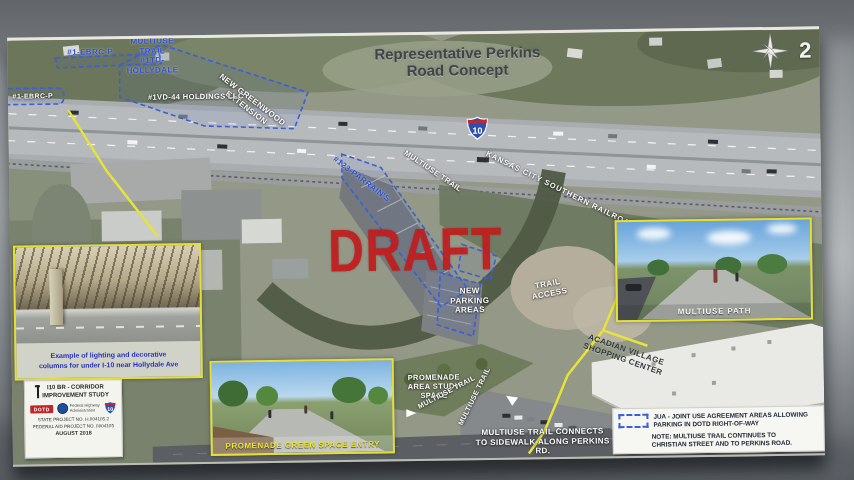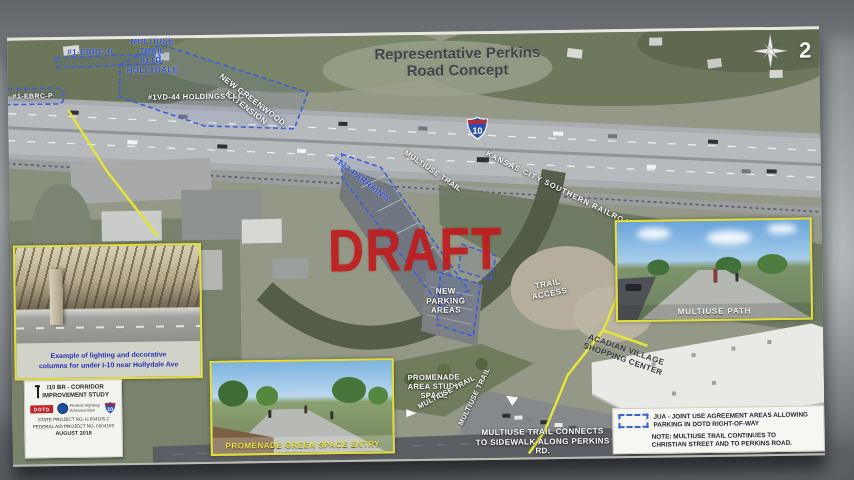--- a/index.html
+++ b/index.html
@@ -278,21 +278,21 @@
   <div class="lbl blue" style="left:40px;top:8px;width:86px;">#1-EBRC-P</div>
   <div class="lbl blue" style="left:110px;top:-2px;width:70px;">MULTIUSE TRAIL
 #1TD-
 HOLLYDALE</div>
   <div class="lbl" style="left:200px;top:22px;width:120px;transform:rotate(38deg);transform-origin:left top;">NEW GREENWOOD EXTENSION</div>
   <div class="lbl" style="left:133px;top:54px;width:110px;font-size:7.5px;">#1VD-44 HOLDINGS LLC</div>
   <div class="lbl" style="left:-4px;top:52px;width:58px;font-size:7px;">#1-EBRC-P</div>
   <div class="lbl blue" style="left:320px;top:112px;width:90px;transform:rotate(38deg);transform-origin:left top;">#123-PARRAIN'S</div>
   <div class="lbl" style="left:392px;top:108px;width:85px;transform:rotate(35deg);transform-origin:left top;font-size:7.5px;">MULTIUSE TRAIL</div>
   <div class="lbl" style="left:478px;top:114px;width:170px;transform:rotate(27deg);transform-origin:left top;font-size:7.5px;letter-spacing:1px;">KANSAS CITY SOUTHERN RAILROAD</div>
-  <div class="lbl" style="left:400px;top:252px;width:70px;">NEW
+  <div class="lbl" style="left:424px;top:252px;width:70px;">NEW
 PARKING
 AREAS</div>
   <div class="lbl" style="left:512px;top:246px;width:52px;transform:rotate(-10deg);">TRAIL
 ACCESS</div>
   <div class="lbl dark" style="left:574px;top:298px;width:90px;transform:rotate(20deg);transform-origin:left top;">ACADIAN VILLAGE
 SHOPPING CENTER</div>
   <div class="lbl" style="left:390px;top:338px;width:64px;font-size:7.5px;">PROMENADE
 AREA STUDY
 SPACE</div>
   <div class="lbl" style="left:398px;top:372px;width:78px;transform:rotate(-27deg);transform-origin:left top;font-size:7px;">MULTIUSE TRAIL</div>

